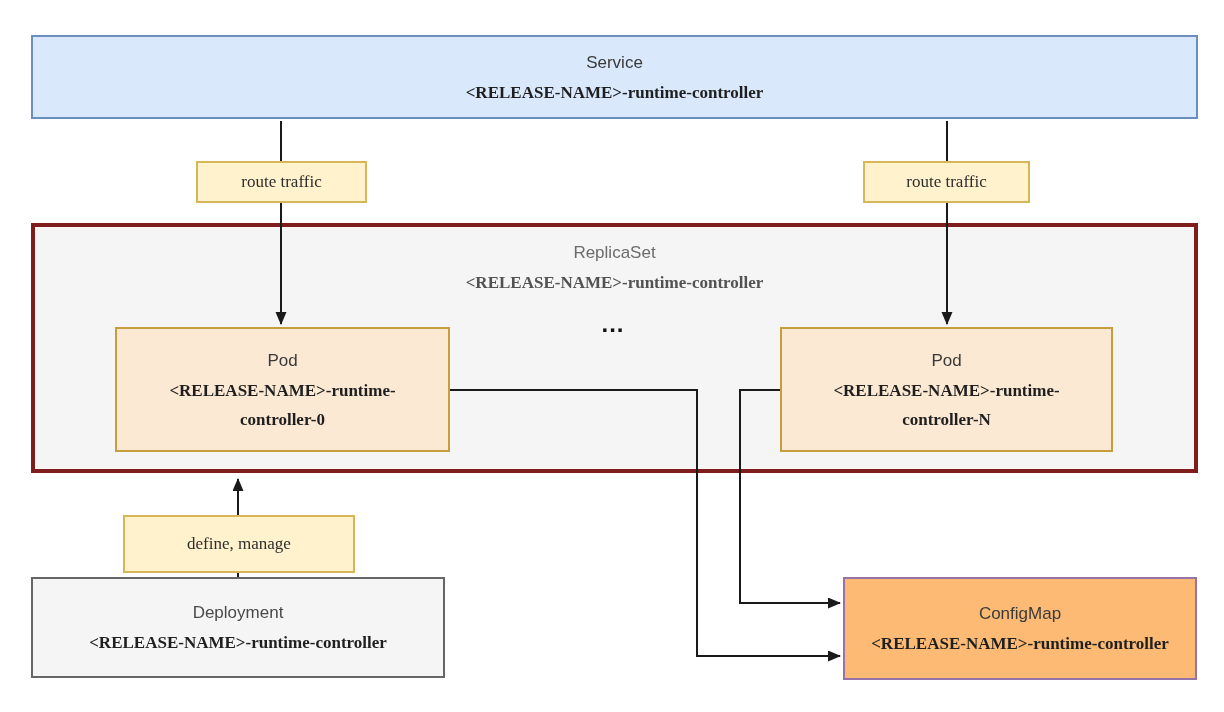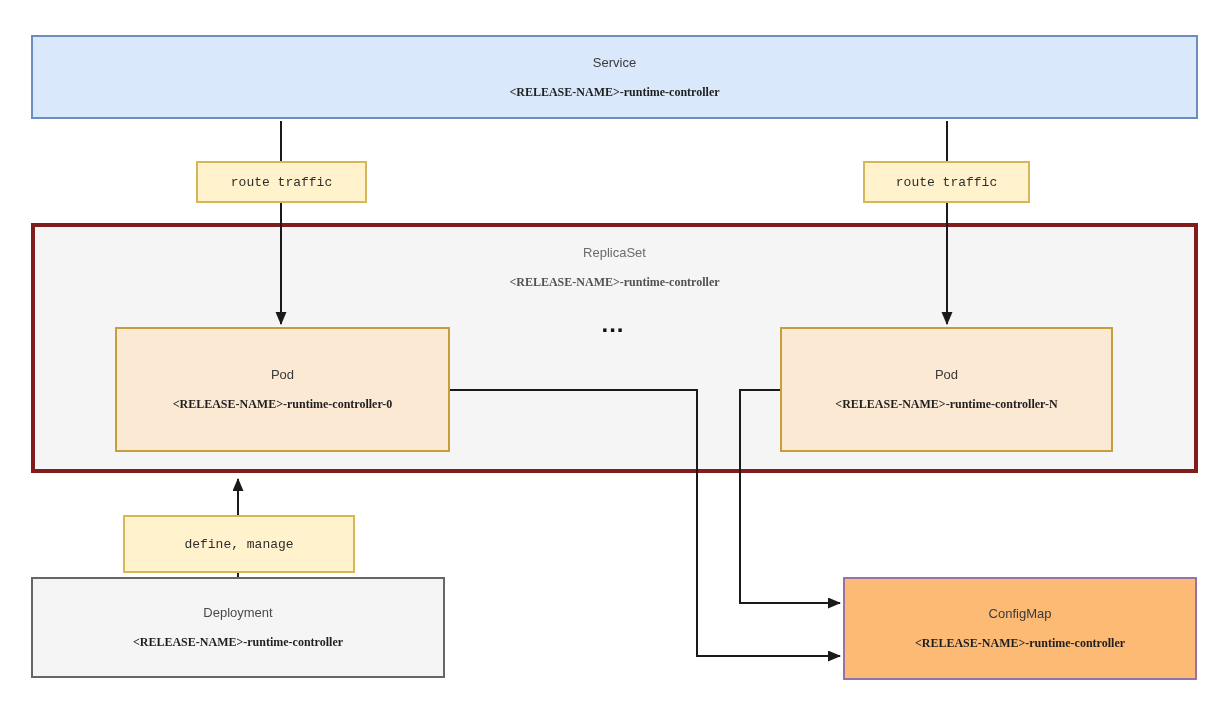--- a/index.html
+++ b/index.html
@@ -5,23 +5,23 @@
   html,body{margin:0;padding:0;background:#ffffff;}
   .canvas{
     position:relative;width:1224px;height:712px;background:#ffffff;
     font-family:"Liberation Sans",sans-serif;overflow:hidden;
   }
   .node{
     position:absolute;box-sizing:border-box;z-index:1;
     display:flex;flex-direction:column;align-items:center;justify-content:center;
     text-align:center;
   }
-  .node-title{font-size:13px;line-height:30px;color:#3a3a3a;font-family:"Liberation Sans",sans-serif;}
+  .node-title{font-size:17px;line-height:30px;color:#3a3a3a;font-family:"Liberation Sans",sans-serif;}
   .node-subtitle{
-    font-size:12px;line-height:29px;font-weight:bold;color:#1f1f1f;
+    font-size:17px;line-height:29px;font-weight:bold;color:#1f1f1f;
     font-family:"Liberation Serif",serif;
   }
   .nowrap{white-space:nowrap;}
   .wrapnarrow{max-width:300px;}
 
   .service{left:31px;top:35px;width:1167px;height:84px;background:#dae8fc;border:2px solid #6c8ebf;}
   .replicaset{left:31px;top:223px;width:1167px;height:250px;background:#f5f5f5;border:4px solid #7f1d1d;justify-content:flex-start;padding-top:11px;}
   .replicaset .node-title{color:#6b6b6b;}
   .replicaset .node-subtitle{color:#525252;}
   .pod{background:#fbe9d4;border:2px solid #c79e3c;}
@@ -30,21 +30,21 @@
   .deployment{left:31px;top:577px;width:414px;height:101px;background:#f5f5f5;border:2px solid #666666;}
   .deployment .node-title{color:#4a4a4a;}
   .configmap{left:843px;top:577px;width:354px;height:103px;background:#fdba74;border:2px solid #9673a6;}
 
   .edges{position:absolute;left:0;top:0;width:1224px;height:712px;z-index:2;pointer-events:none;}
 
   .edge-label{
     position:absolute;box-sizing:border-box;z-index:3;
     background:#fff2cc;border:2px solid #d6b656;color:#2e2e2e;
     display:flex;align-items:center;justify-content:center;
-    font-size:13px;font-family:Liberation Mono, monospace;
+    font-size:17px;font-family:Liberation Serif, serif;
   }
   .lbl-rt-left{left:196px;top:161px;width:171px;height:42px;}
   .lbl-rt-right{left:863px;top:161px;width:167px;height:42px;}
   .lbl-dm{left:123px;top:515px;width:232px;height:58px;}
   .lbl-mount{left:653px;top:515px;width:127px;height:43px;}
 
   .ellipsis{
     position:absolute;left:585px;top:310px;width:56px;z-index:3;
     text-align:center;font-size:24px;font-weight:bold;color:#111111;
     letter-spacing:1px;font-family:"Liberation Sans",sans-serif;

